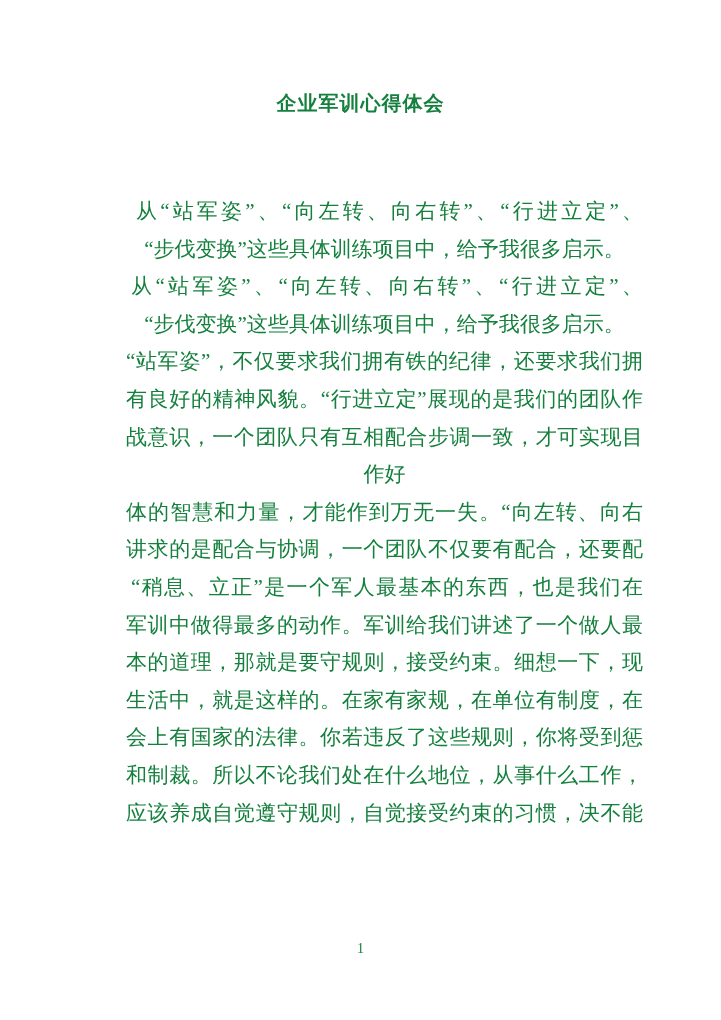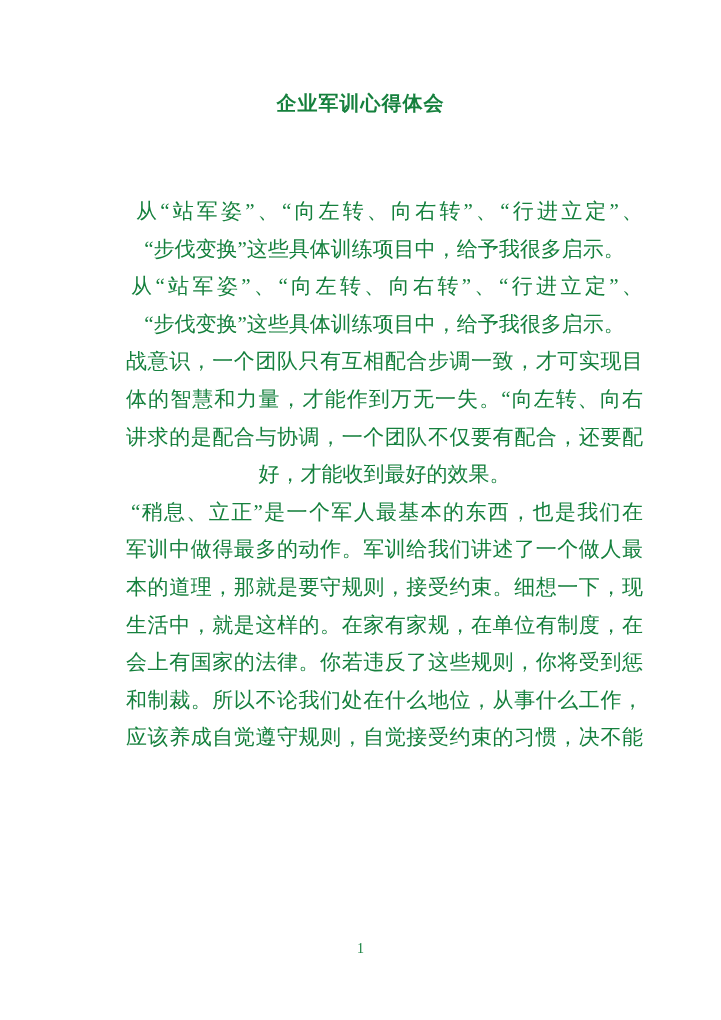--- a/index.html
+++ b/index.html
@@ -65,24 +65,26 @@
 
 <div class="page">
 
   <h1 class="title">企业军训心得体会</h1>
 
   <div class="body-block">
     <div class="line just ind-lg">从“站军姿”、“向左转、向右转”、“行进立定”、</div>
     <div class="line">“步伐变换”这些具体训练项目中，给予我很多启示。</div>
     <div class="line just ind-sm">从“站军姿”、“向左转、向右转”、“行进立定”、</div>
     <div class="line">“步伐变换”这些具体训练项目中，给予我很多启示。</div>
+    <div class="line just">“站军姿”，不仅要求我们拥有铁的纪律，还要求我们拥</div>
+    <div class="line just">有良好的精神风貌。“行进立定”展现的是我们的团队作</div>
     <div class="line just">战意识，一个团队只有互相配合步调一致，才可实现目标</div>
+    <div class="line">作好</div>
     <div class="line just">体的智慧和力量，才能作到万无一失。“向左转、向右转”，</div>
     <div class="line just">讲求的是配合与协调，一个团队不仅要有配合，还要配合</div>
-    <div class="line">好，才能收到最好的效果。</div>
     <div class="line just ind-sm">“稍息、立正”是一个军人最基本的东西，也是我们在</div>
     <div class="line just">军训中做得最多的动作。军训给我们讲述了一个做人最基</div>
     <div class="line just">本的道理，那就是要守规则，接受约束。细想一下，现实</div>
     <div class="line just">生活中，就是这样的。在家有家规，在单位有制度，在社</div>
     <div class="line just">会上有国家的法律。你若违反了这些规则，你将受到惩罚</div>
     <div class="line just">和制裁。所以不论我们处在什么地位，从事什么工作，都</div>
     <div class="line just">应该养成自觉遵守规则，自觉接受约束的习惯，决不能马</div>
   </div>
 
   <div class="footer">

